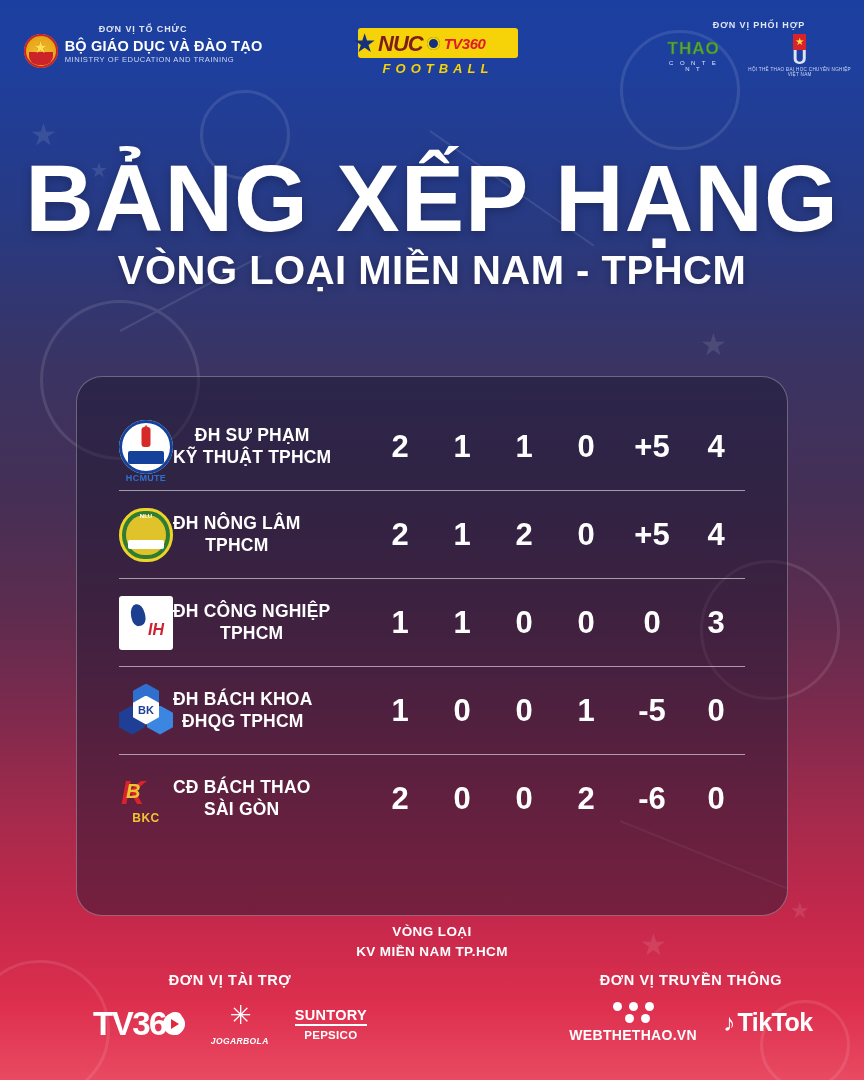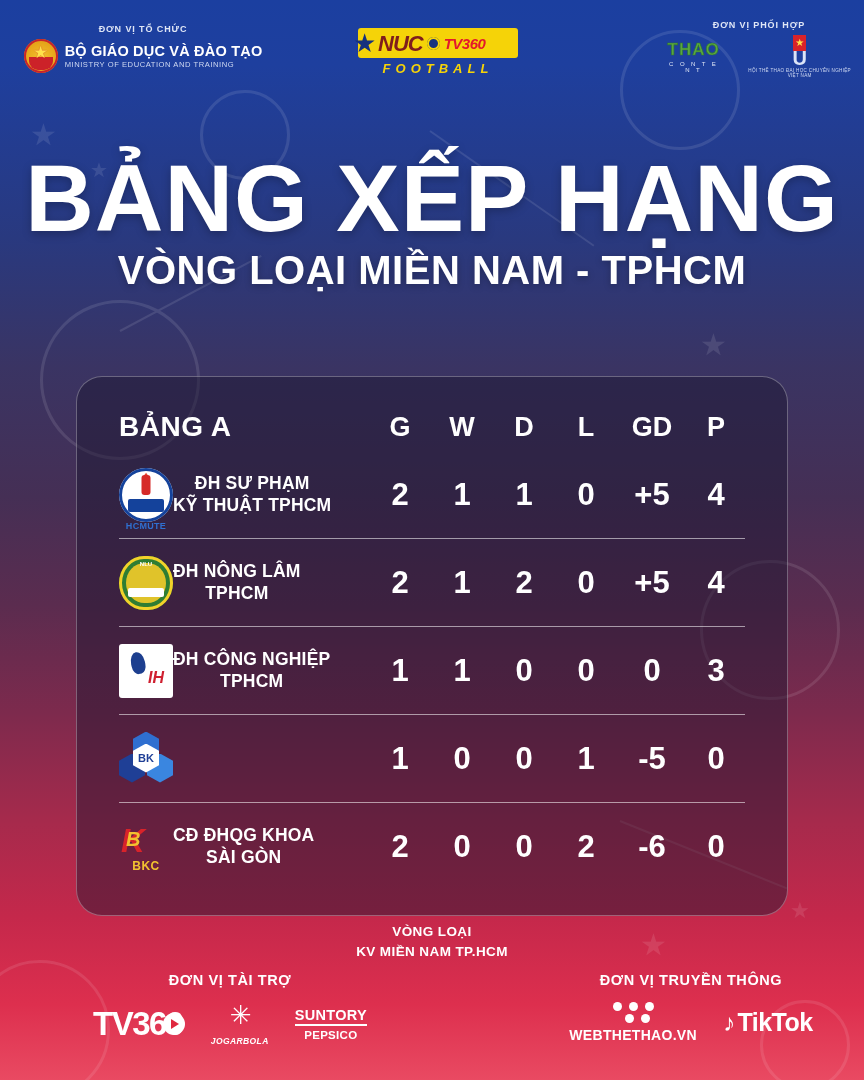--- a/index.html
+++ b/index.html
@@ -18,21 +18,21 @@
 
   
   .bg-deco { position:absolute; inset:0; opacity:.10; pointer-events:none; }
   .bg-deco .c { position:absolute; border:3px solid #fff; border-radius:50%; }
   .bg-deco .s { position:absolute; color:#fff; font-size:30px; line-height:1; }
   .bg-deco .ln { position:absolute; background:#fff; height:2px; transform-origin:left center; }
 
   
   .header { position:absolute; top:0; left:0; right:0; height:92px; }
   .hdr-block { position:absolute; text-align:center; color:#fff; }
-  .hdr-label { font-size:9px; font-weight:bold; letter-spacing:.9px; color:#dfe6f6; margin-bottom:5px; }
+  .hdr-label { font-size:9px; font-weight:bold; letter-spacing:.9px; color:#dfe6f6; }
 
   .org { left:18px; top:24px; width:250px; }
   .org-row { display:flex; align-items:center; justify-content:center; gap:7px; }
   .emblem { width:34px; height:34px; border-radius:50%; position:relative;
             background:radial-gradient(circle at 50% 58%, #f2c230 0%, #e8a81c 55%, #d4910f 100%);
             box-shadow:inset 0 0 0 2px #c8232c; flex:none; }
   .emblem:after { content:"★"; position:absolute; left:0; right:0; top:3px; font-size:17px;
             color:#ffe24a; text-shadow:0 0 1px #c8232c; }
   .emblem .shield { position:absolute; left:5px; right:5px; bottom:3px; height:13px;
             background:#cc2229; border-radius:0 0 9px 9px; }
@@ -230,31 +230,20 @@
   </div>
 </div>
 
 <div class="title-wrap">
   <div class="title-main">BẢNG XẾP HẠNG</div>
   <div class="title-sub">VÒNG LOẠI MIỀN NAM - TPHCM</div>
 </div>
 
 <div class="panel">
 
-  <div class="thead">
-    <div class="th-group">BẢNG A</div>
-    <div class="cols">
-      <div class="col-h">G</div>
-      <div class="col-h">W</div>
-      <div class="col-h">D</div>
-      <div class="col-h">L</div>
-      <div class="col-h gd">GD</div>
-      <div class="col-h p">P</div>
-    </div>
-  </div>
 
   <div class="row">
     <div class="badge b-hcmute">
       <div class="f">♦</div>
         <div class="t"></div>
         <div class="bse"></div>
       <div class="lbl">HCMUTE</div>
     </div>
     <div class="team">
       <div>ĐH SƯ PHẠM</div>
@@ -309,38 +298,42 @@
     </div>
   </div>
 
   <div class="row">
     <div class="badge b-bk">
       <div class="hx h1"></div>
         <div class="hx h2"></div>
         <div class="hx h3"></div>
       <div class="ctr">BK</div>
     </div>
+    <div class="team">
+      <div>ĐH BÁCH KHOA</div>
+      <div>ĐHQG TPHCM</div>
+    </div>
     <div class="stats">
       <div class="st">1</div>
       <div class="st">0</div>
       <div class="st">0</div>
       <div class="st">1</div>
       <div class="st gd">-5</div>
       <div class="st p">0</div>
     </div>
   </div>
 
   <div class="row">
     <div class="badge b-bkc">
       <div class="k">K</div>
         <div class="b">B</div>
       <div class="lbl">BKC</div>
     </div>
     <div class="team">
-      <div>CĐ ĐHQG KHOA</div>
+      <div>CĐ BÁCH THAO</div>
       <div>SÀI GÒN</div>
     </div>
     <div class="stats">
       <div class="st">2</div>
       <div class="st">0</div>
       <div class="st">0</div>
       <div class="st">2</div>
       <div class="st gd">-6</div>
       <div class="st p">0</div>
     </div>

